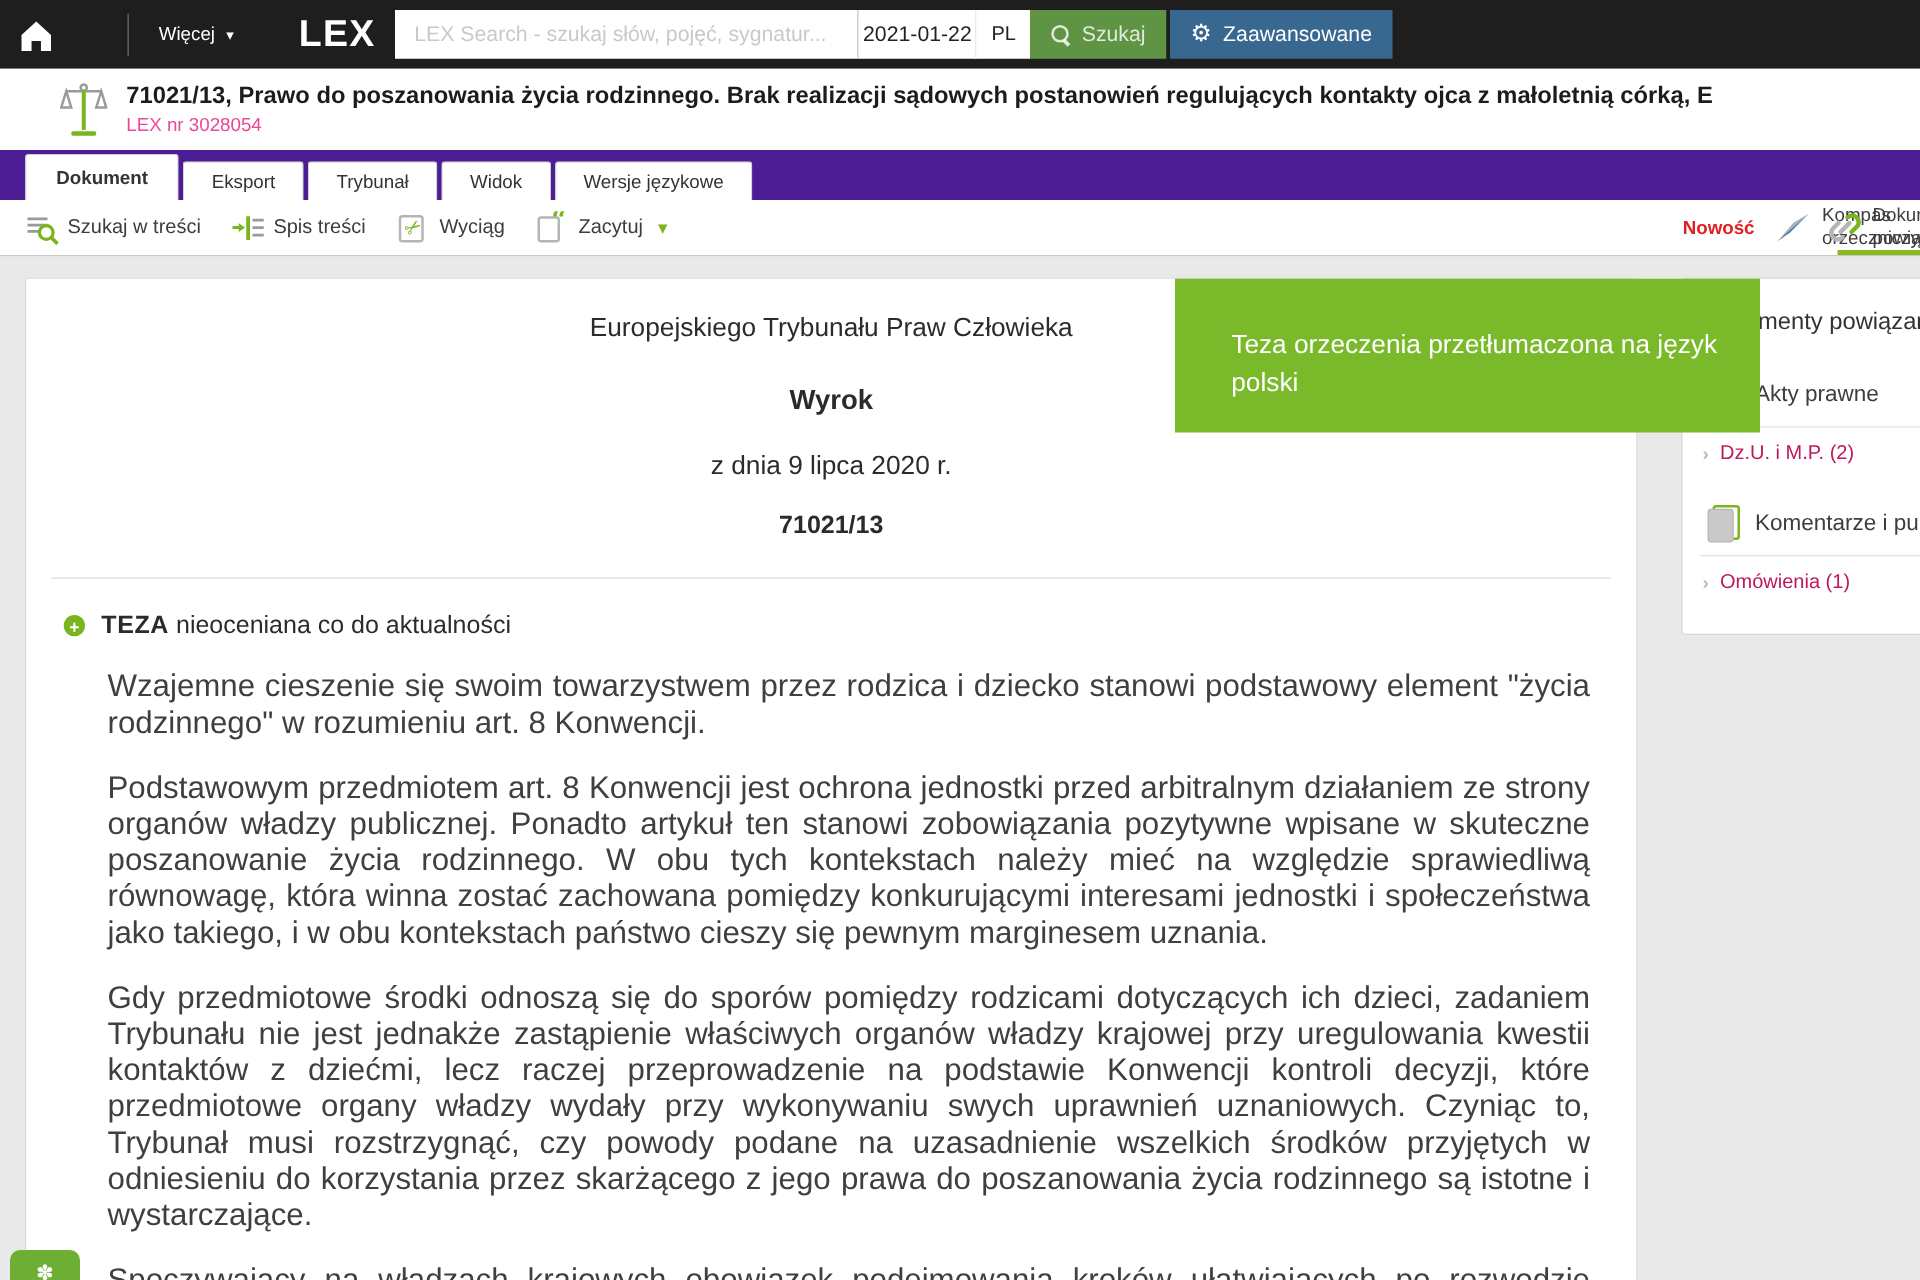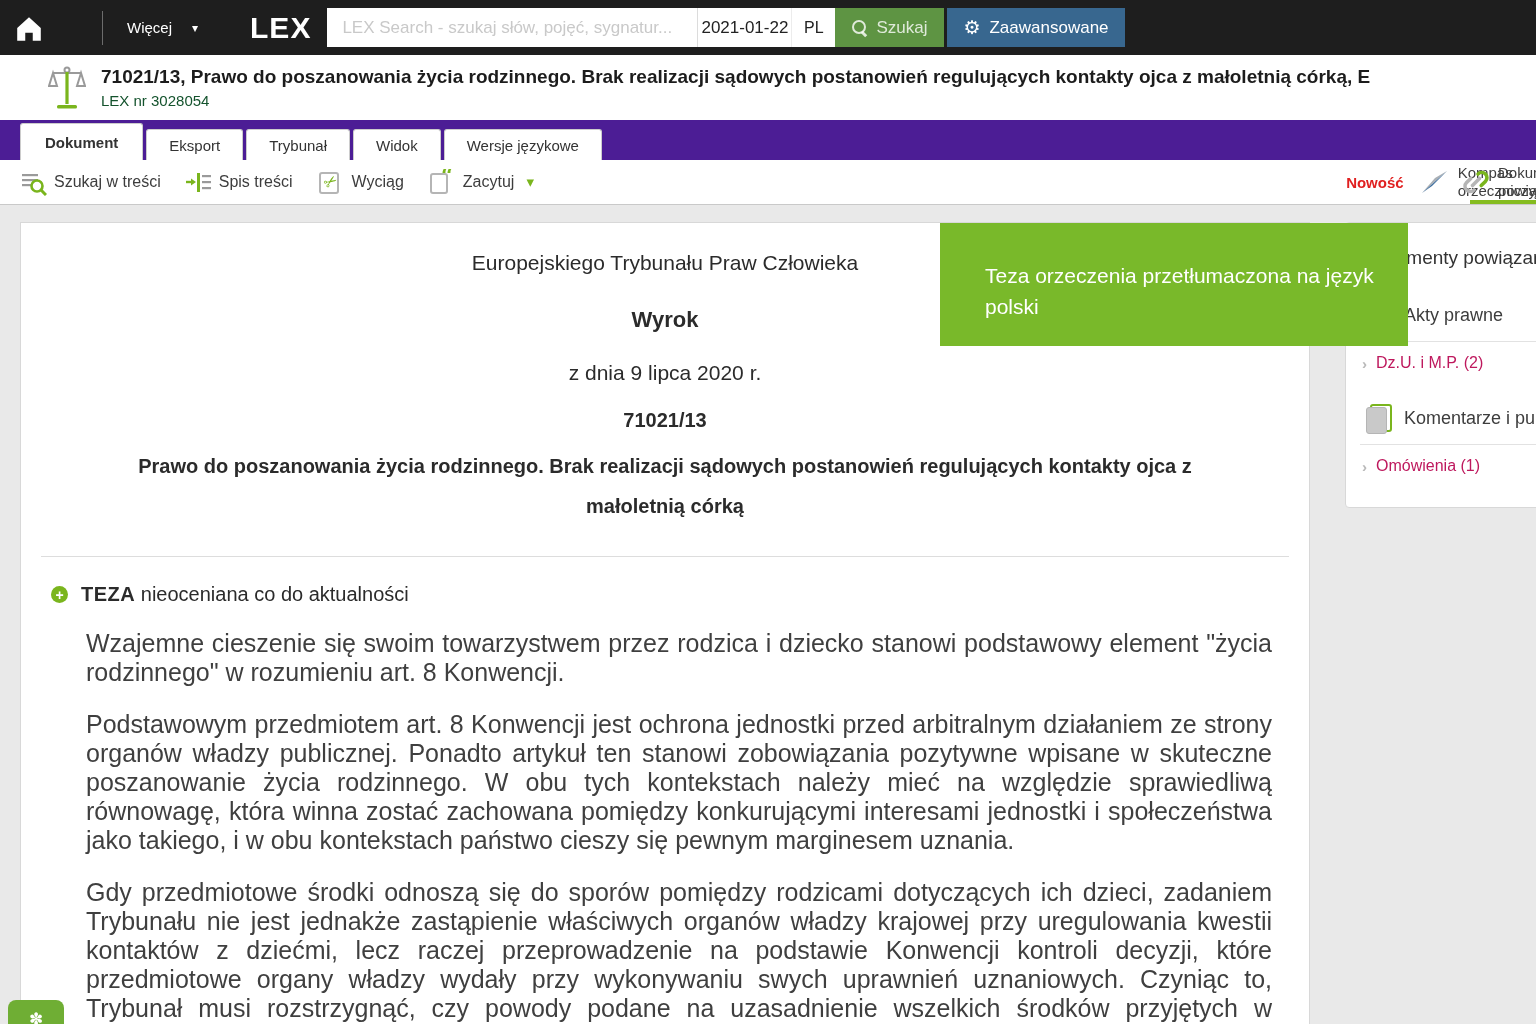--- a/index.html
+++ b/index.html
@@ -6,21 +6,21 @@
   html,body { width:1536px; height:1024px; overflow:hidden; }
   body {
     font-family:"Liberation Sans","DejaVu Sans",sans-serif;
     background:#e9e9e9; color:#3d3d3d; position:relative;
   }
 
   
   .topbar { height:55px; background:#1e1e1e; display:flex; align-items:center; }
   .home-btn { width:58px; height:55px; display:flex; align-items:center; justify-content:center; cursor:pointer; }
   .tb-divider { width:1px; height:34px; background:rgba(255,255,255,.35); margin-left:44px; }
-  .more-btn { display:flex; align-items:center; gap:20px; color:#fff; font-size:15px; margin-left:24px; cursor:pointer; }
+  .more-btn { display:flex; align-items:center; gap:9px; color:#fff; font-size:15px; margin-left:24px; cursor:pointer; }
   .more-btn .chev { font-size:12px; }
   .lex-logo { color:#fff; font-size:30px; font-weight:bold; letter-spacing:1px; margin-left:52px; }
   .search-group { display:flex; margin-left:16px; height:39px; }
   .search-input { width:370px; border:none; outline:none; padding:0 15px; font-size:17px; color:#333;
                   font-family:"Liberation Sans","DejaVu Sans",sans-serif; }
   .search-input::placeholder { color:#c9c9c9; }
   .date-box { width:94px; background:#fff; border-left:1px solid #dcdcdc; display:flex; align-items:center; justify-content:center; font-size:17px; color:#222; }
   .lang-box { width:44px; background:#fff; border-left:1px solid #ececec; display:flex; align-items:center; justify-content:center; font-size:16px; color:#222; cursor:pointer; }
   .btn-szukaj { height:39px; background:#5e9443; border:none; color:rgba(255,255,255,.8); font-size:17px;
                 display:flex; align-items:center; gap:9px; padding:0 17px; cursor:pointer;
@@ -30,21 +30,21 @@
               font-family:"Liberation Sans","DejaVu Sans",sans-serif; }
   .lens { position:relative; width:15px; height:15px; display:inline-block; }
   .lens::before { content:""; position:absolute; left:0; top:0; width:10px; height:10px; border:2px solid currentColor; border-radius:50%; }
   .lens::after { content:""; position:absolute; left:11px; top:11px; width:6px; height:2.5px; background:currentColor; transform:rotate(45deg); transform-origin:0 0; }
   .gears { font-family:"DejaVu Sans",sans-serif; font-size:19px; line-height:1; }
 
   
   .doc-header { height:65px; background:#fff; display:flex; align-items:center; padding-left:48px; white-space:nowrap; }
   .doc-header-text { margin-left:15px; overflow:hidden; }
   .doc-title { font-size:19px; font-weight:bold; color:#1c1c1c; }
-  .doc-lexnr { font-size:15px; color:#14532d; margin-top:4px; }
+  .doc-lexnr { font-size:15px; color:#ec4899; margin-top:4px; }
 
   
   .tabs-row { background:#4c1d95; height:40px; display:flex; align-items:flex-end; padding-left:20px; }
   .tab { border:1px solid #ccc; border-bottom:none; border-radius:3px 3px 0 0; background:#fff;
          font-size:15px; color:#333; padding:0 22px; height:31px; display:flex; align-items:center;
          margin-right:3px; cursor:pointer; }
   .tab.active { height:37px; font-weight:bold; padding:0 24px; z-index:2; }
 
   
   .toolbar { background:#fff; height:45px; border-bottom:1px solid #c9c9c9; display:flex; align-items:center; padding-left:20px; position:relative; }
@@ -219,21 +219,20 @@
   </div>
 </div>
 
 <div class="workspace">
 
   <div class="main-panel">
     <div class="h-center h2">Europejskiego Trybunału Praw Człowieka</div>
     <div class="h-center h1">Wyrok</div>
     <div class="h-center h3">z dnia 9 lipca 2020 r.</div>
     <div class="h-center h4">71021/13</div>
-    <div class="h-center h5">Prawo do poszanowania życia rodzinnego. Brak realizacji sądowych postanowień regulujących kontakty ojca z małoletnią córką</div>
     <hr class="doc-rule">
     <div class="teza-head">
       <span class="plus-ico">+</span>
       <span>
         <span class="teza-label">TEZA</span>
         <span>nieoceniana co do aktualności</span>
       </span>
     </div>
     <p class="para">Wzajemne cieszenie się swoim towarzystwem przez rodzica i dziecko stanowi podstawowy element "życia rodzinnego" w rozumieniu art. 8 Konwencji.</p>
     <p class="para">Podstawowym przedmiotem art. 8 Konwencji jest ochrona jednostki przed arbitralnym działaniem ze strony organów władzy publicznej. Ponadto artykuł ten stanowi zobowiązania pozytywne wpisane w skuteczne poszanowanie życia rodzinnego. W obu tych kontekstach należy mieć na względzie sprawiedliwą równowagę, która winna zostać zachowana pomiędzy konkurującymi interesami jednostki i społeczeństwa jako takiego, i w obu kontekstach państwo cieszy się pewnym marginesem uznania.</p>

